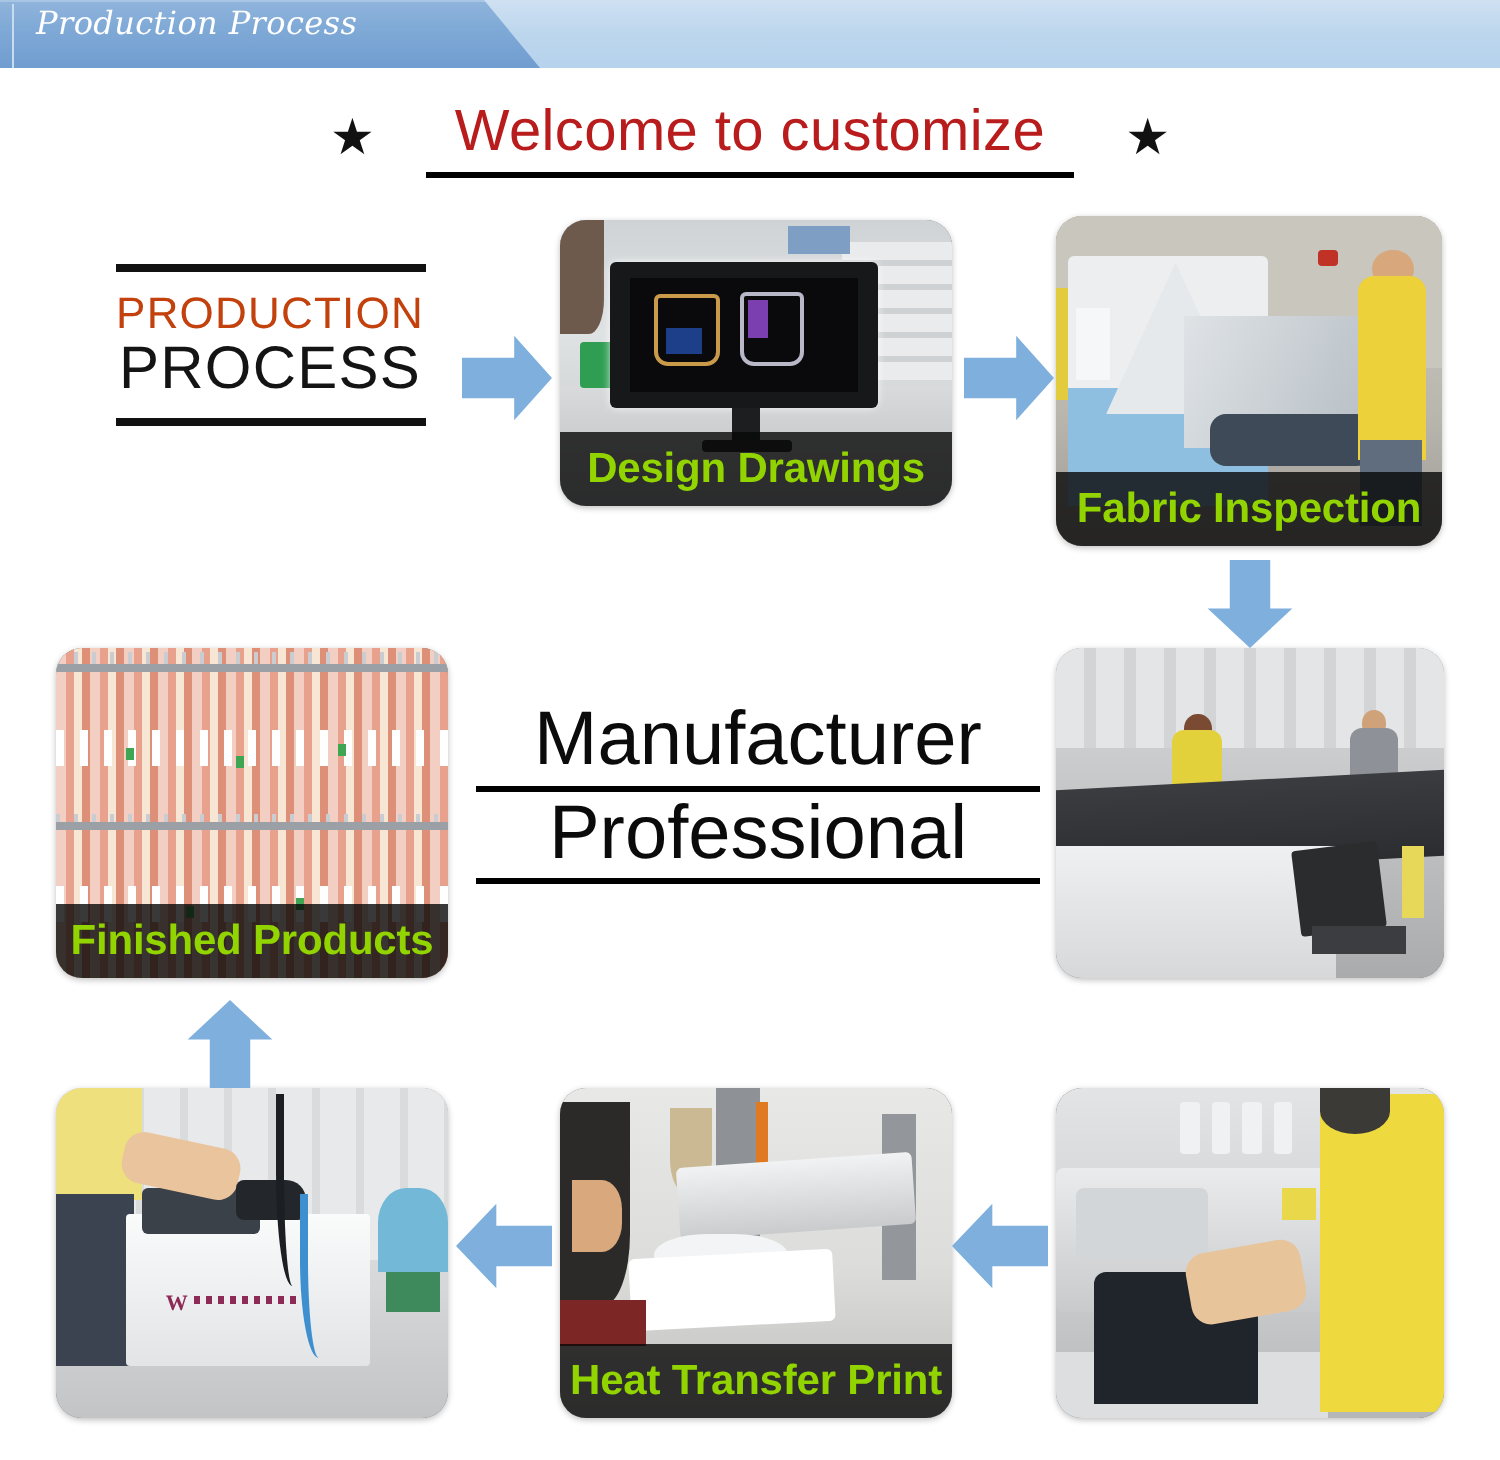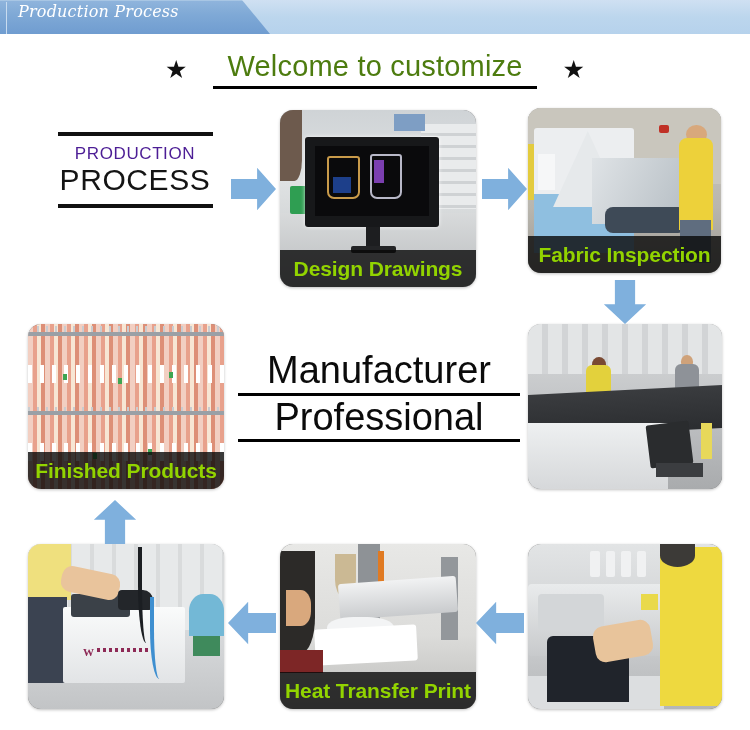--- a/index.html
+++ b/index.html
@@ -66,21 +66,21 @@
     gap: 26px;
   }
   .star-icon {
     font-size: 25px;
     line-height: 1;
     color: #111111;
     display: block;
   }
   #welcome-text {
     font-size: 29px;
-    color: #4d7c0f;
+    color: #b91c1c;
     border-bottom: 3px solid #000000;
     padding: 0 14px 3px 14px;
     white-space: nowrap;
     letter-spacing: 0.2px;
   }
 
   
   #wordmark {
     position: absolute;
     left: 40px;
@@ -94,22 +94,22 @@
     width: 155px;
     margin: 0 auto 9px auto;
   }
   #wordmark .rule-bottom {
     height: 4px;
     background: #111111;
     width: 155px;
     margin: 8px auto 0 auto;
   }
   #wordmark-line1 {
-    font-size: 17px;
-    color: #4c1d95;
+    font-size: 22px;
+    color: #c2410c;
     letter-spacing: 0.6px;
     line-height: 1.05;
   }
   #wordmark-line2 {
     font-size: 30px;
     color: #141414;
     letter-spacing: 0.6px;
     line-height: 1.1;
   }
 
@@ -153,21 +153,21 @@
   }
   .panel-caption span {
     font-size: 21px;
     font-weight: bold;
     color: #92d400;
     white-space: nowrap;
     letter-spacing: -0.1px;
   }
 
   
-  #panel-design    { left: 280px; top: 110px; width: 196px; height: 177px; }
+  #panel-design    { left: 280px; top: 110px; width: 196px; height: 143px; }
   #panel-fabric    { left: 528px; top: 108px; width: 193px; height: 165px; }
   #panel-cutting   { left: 528px; top: 324px; width: 194px; height: 165px; }
   #panel-finished  { left: 28px;  top: 324px; width: 196px; height: 165px; }
   #panel-sewing    { left: 528px; top: 544px; width: 194px; height: 165px; }
   #panel-heat      { left: 280px; top: 544px; width: 196px; height: 165px; }
   #panel-ironing   { left: 28px;  top: 544px; width: 196px; height: 165px; }
 
   
   .arrow {
     position: absolute;

